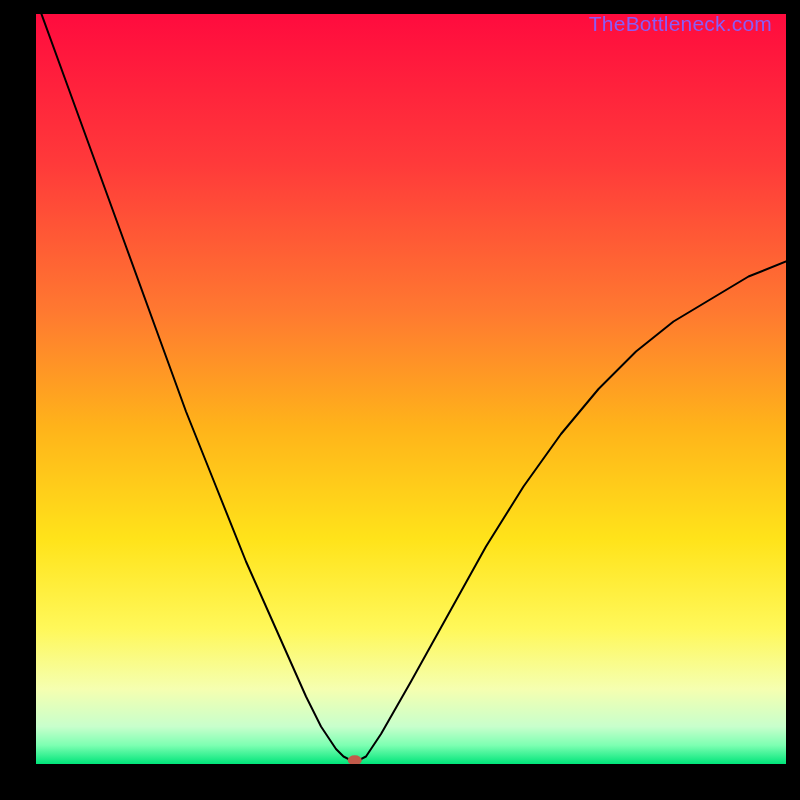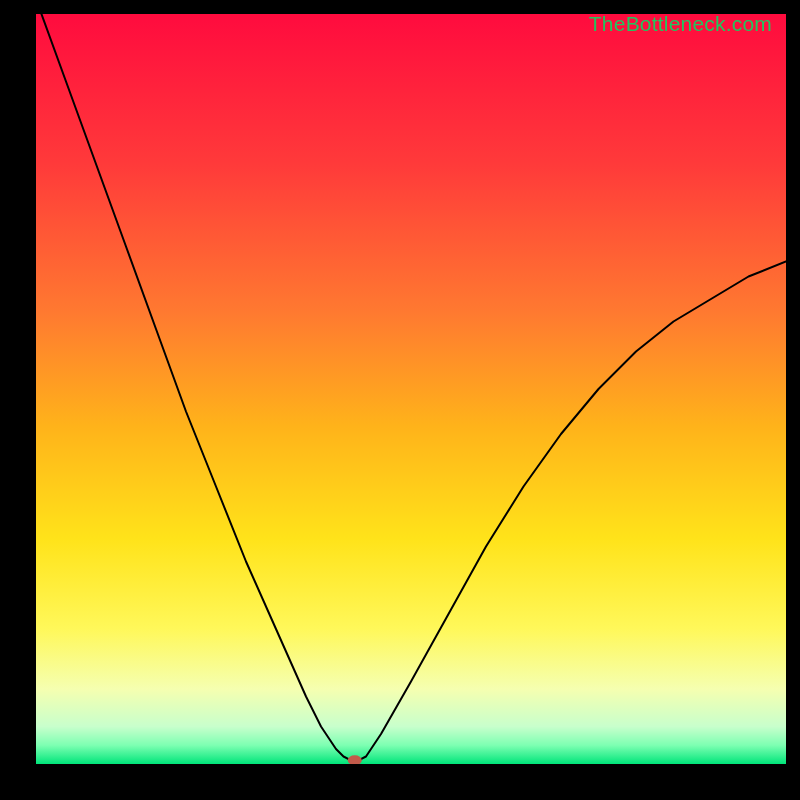--- a/index.html
+++ b/index.html
@@ -1,18 +1,18 @@
 <!DOCTYPE html>
 <html><head>
 <meta charset="utf-8">
 <style>
   html,body{margin:0;padding:0;width:800px;height:800px;overflow:hidden;background:#000;font-family:Arial,Helvetica,sans-serif}
   .frame{position:relative;width:800px;height:800px;background:#000}
   .plot{position:absolute;left:36px;top:14px;width:750px;height:750px}
-  .wm{position:absolute;right:14px;top:-2px;font-size:21px;color:#22c55e;font-weight:400;letter-spacing:.2px}
+  .wm{position:absolute;right:14px;top:-2px;font-size:21px;color:#8b5cf6;font-weight:400;letter-spacing:.2px}
   svg{display:block}
 </style>
 </head>
 <body>
 <div class="frame">
   <div class="plot">
     <svg id="svg" width="750" height="750" viewBox="0 0 750 750">
         <defs>
           <linearGradient id="bg" x1="0" y1="0" x2="0" y2="1">
             <stop offset="0%" stop-color="#ff0b3e"></stop>

